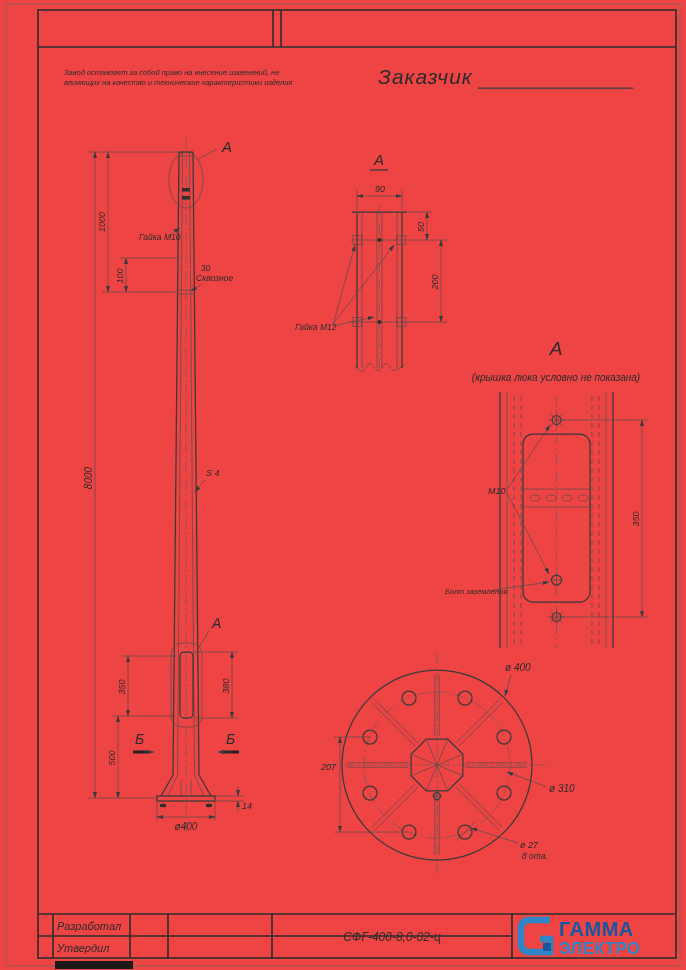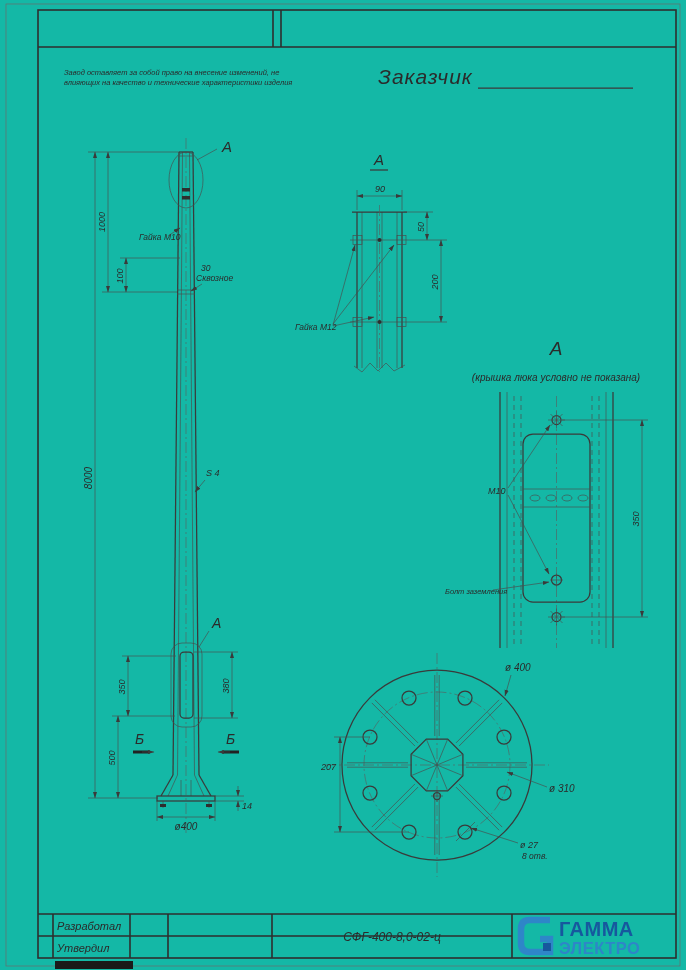--- a/index.html
+++ b/index.html
@@ -1,16 +1,16 @@
 <!DOCTYPE html>
 <html><head>
 <meta charset="utf-8">
 <style>
   html,body{margin:0;padding:0;background:#e8e8e4;}
-  .sheet{width:686px;height:970px;background:#14b8a6;position:relative;margin:0 auto;
+  .sheet{width:686px;height:970px;background:#ef4444;position:relative;margin:0 auto;
          font-family:"Liberation Sans",sans-serif;}
   svg{display:block}
   text{fill:#2b2b2b;font-family:"Liberation Sans",sans-serif;font-style:italic;}
   .t7{font-size:7.5px}
   .t8{font-size:8.5px}
   .t9{font-size:9px}
   .t10{font-size:10px}
   .t11{font-size:11px}
   .t12{font-size:12px}
   .t14{font-size:14px}

